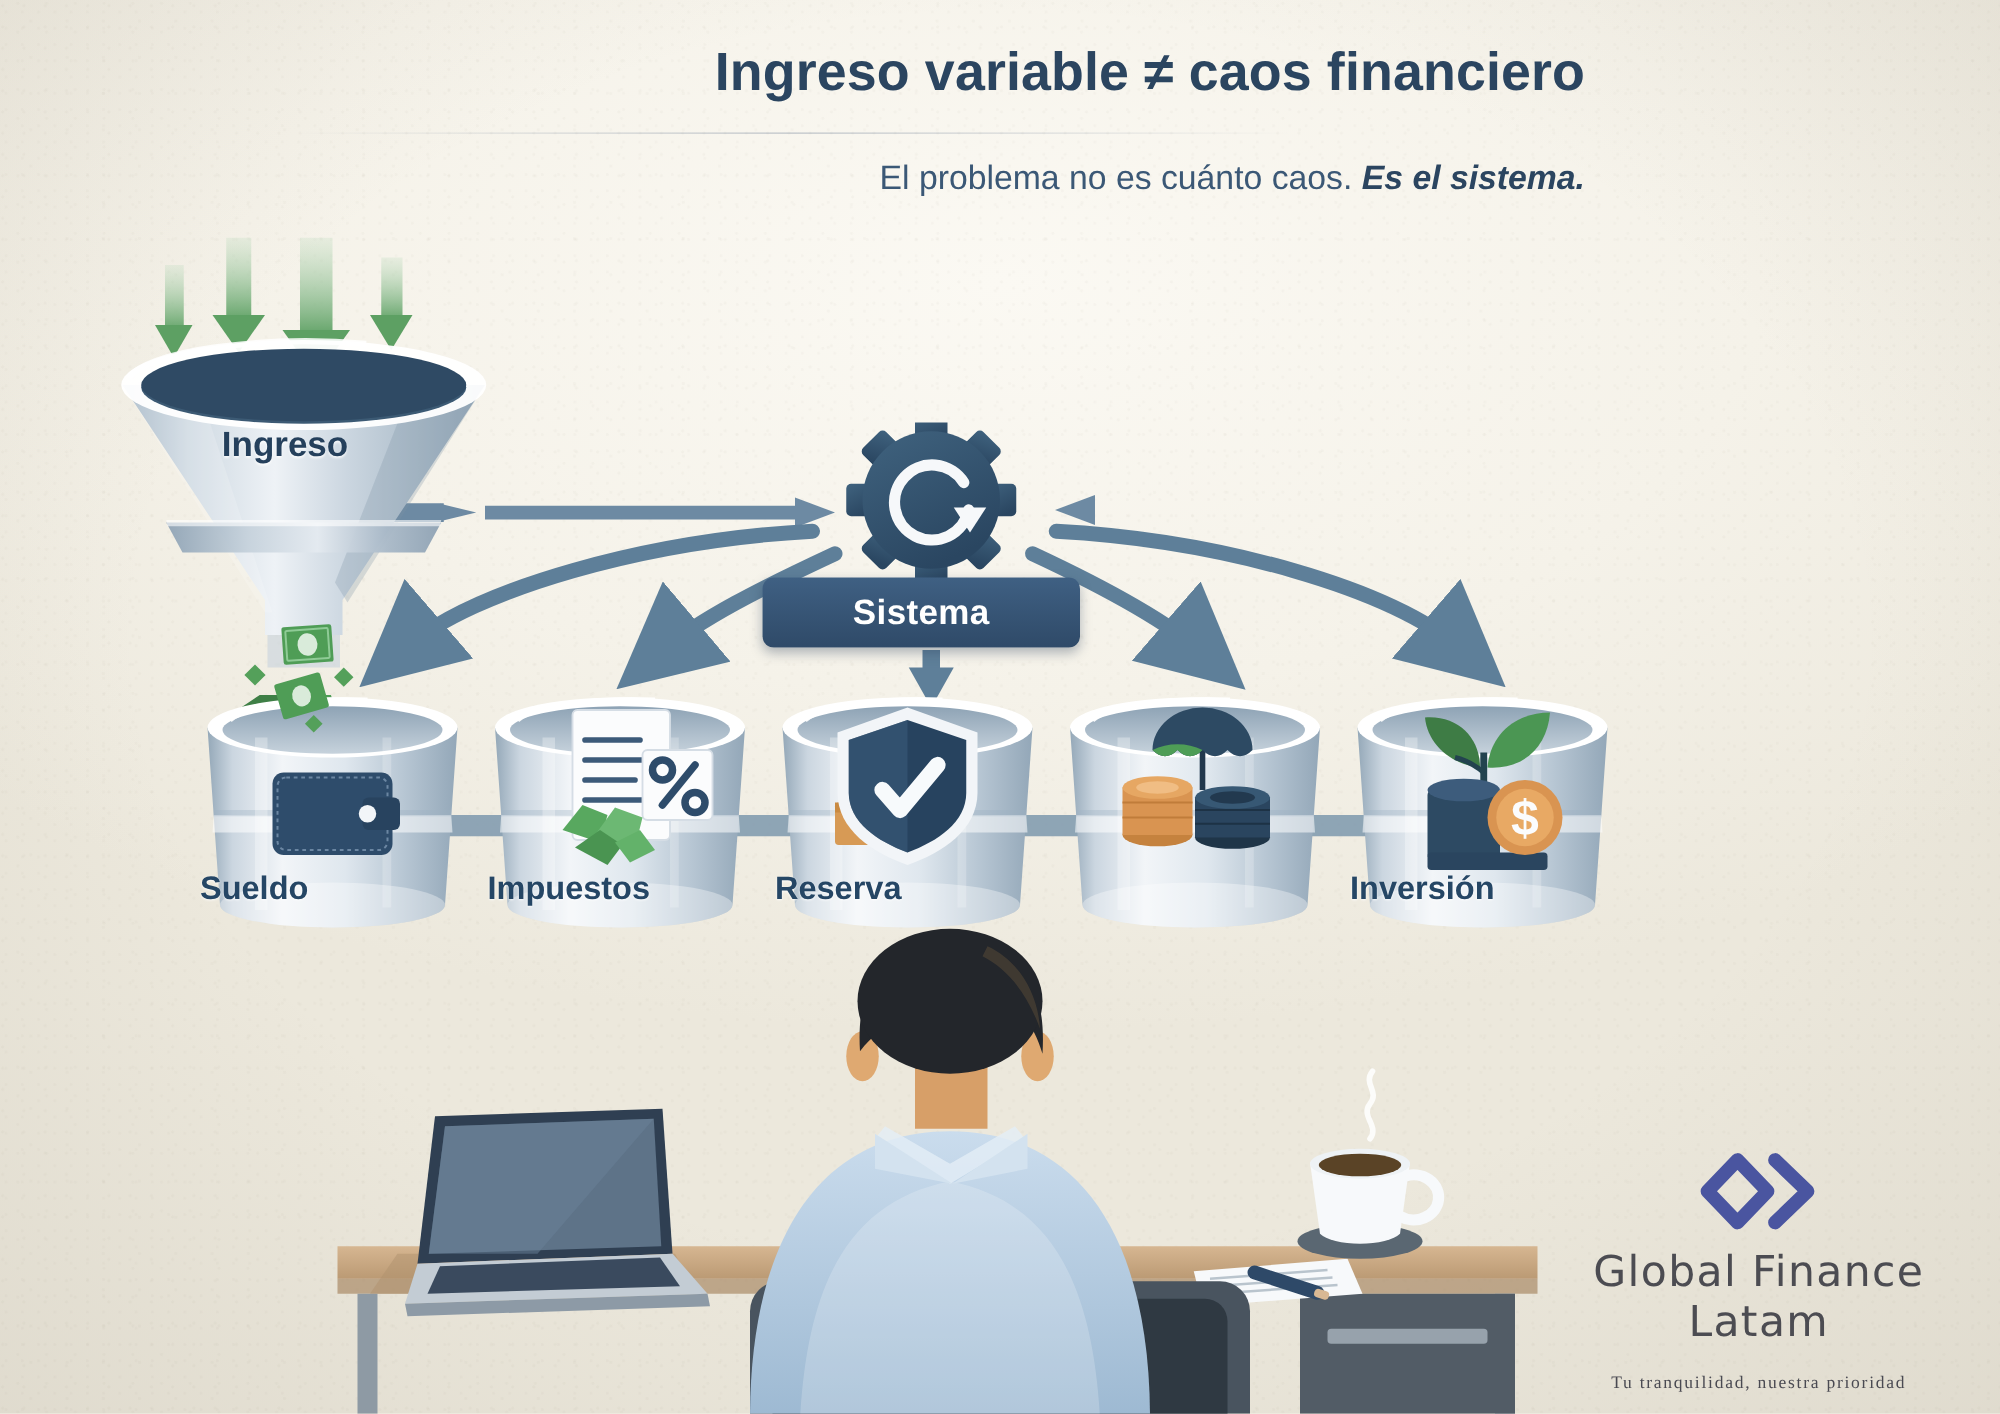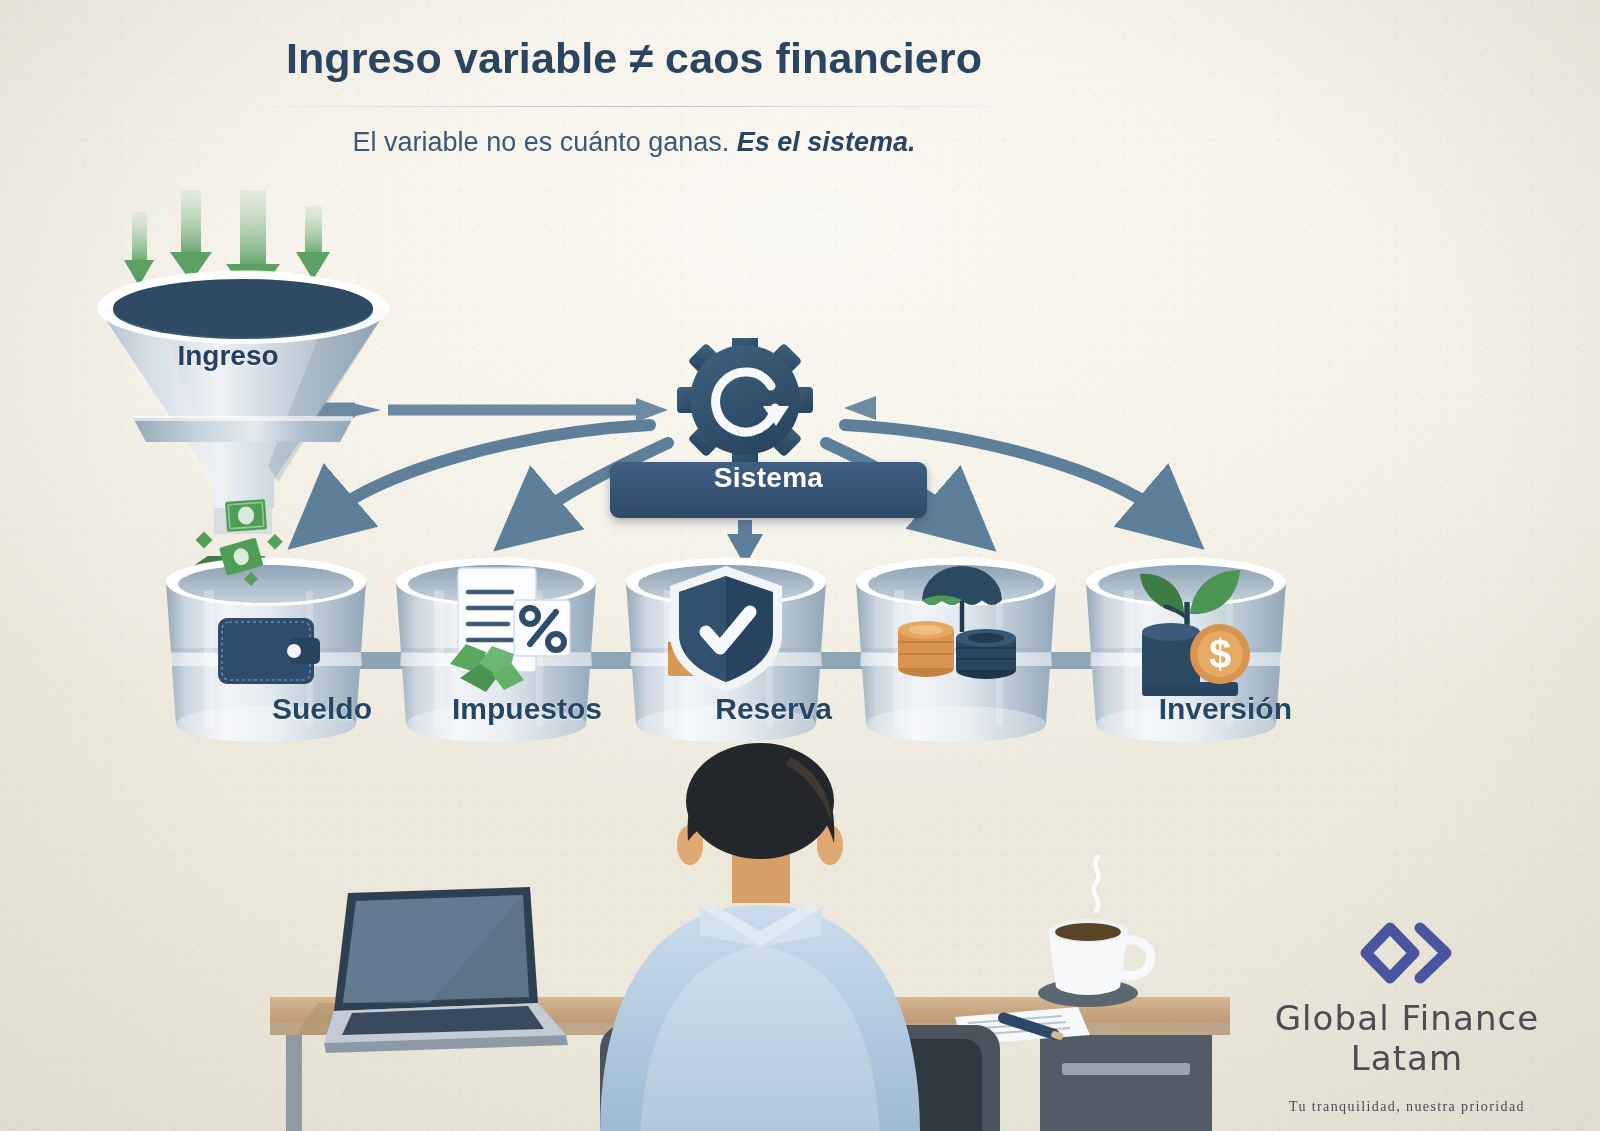--- a/index.html
+++ b/index.html
@@ -24,21 +24,21 @@
       radial-gradient(circle at 37% 74%, rgba(150,140,120,.08) 0 1px, transparent 1.4px),
       radial-gradient(circle at 85% 58%, rgba(150,140,120,.09) 0 1px, transparent 1.4px);
     background-size:17px 17px, 23px 23px, 13px 13px, 29px 29px;
   }
   #vignette{
     position:absolute; inset:0; pointer-events:none;
     background:radial-gradient(ellipse 1250px 900px at 50% 45%, rgba(0,0,0,0) 55%, rgba(120,110,90,.12) 100%);
   }
 
   
-  .header{ position:absolute; left:0; top:34px; width:1268px; text-align:center; z-index:6;}
+  .header{ position:absolute; left:0; top:34px; width:1268px; text-align:right; z-index:6;}
   .title{
     font-size:43px; font-weight:bold; color:#2b4560; letter-spacing:.1px;
     font-family:"Liberation Sans", sans-serif;
   }
   .rule{
     width:800px; height:1px; margin:23px auto 0;
     background:linear-gradient(to right, rgba(150,160,175,0), rgba(140,152,168,.55), rgba(150,160,175,0));
   }
   .subtitle{ margin-top:20px; font-size:27px; color:#3b5876; }
   .subtitle b{ font-weight:bold; font-style:italic; color:#2b4560;margin-top:24px; }
@@ -47,33 +47,33 @@
   .funnel-wrap{ position:absolute; left:78px; top:190px; width:320px; height:380px; z-index:5;}
   .funnel-label{
     position:absolute; left:0; top:150px; width:300px; text-align:center;
     font-size:28px; font-weight:bold; color:#25405c; z-index:7;
     text-shadow:0 1px 2px rgba(255,255,255,.8);
   }
 
   
   .system{ position:absolute; left:655px; top:338px; width:200px; height:190px; z-index:7;}
   .sys-badge{
-    position:absolute; left:-45px; top:124px; width:317px; height:56px;
+    position:absolute; left:-45px; top:124px; width:254px; height:56px;
     background:linear-gradient(#3f6083,#2f4a68);
     border-radius:9px; box-shadow:0 4px 9px rgba(40,60,85,.35);
-    display:flex; align-items:flex-start; justify-content:center;
+    display:flex; align-items:center; justify-content:center;
   }
   .sys-badge span{ color:#fff; font-size:28px; font-weight:bold; letter-spacing:.3px;}
 
   
   .buckets{ position:absolute; left:0; top:556px; width:1600px; height:210px; z-index:4;}
   .bucket{ position:absolute; width:212px; height:200px;}
   .bk-label{
-    position:absolute; left:0; bottom:30px; width:212px; text-align:right;
-    font-size:30px; font-weight:bold; color:#254665; z-index:3;
+    position:absolute; left:0; bottom:30px; width:212px; text-align:left;
+    font-size:26px; font-weight:bold; color:#254665; z-index:3;
     text-shadow:0 1px 2px rgba(255,255,255,.85);
   }
   .connector{
     position:absolute; top:652px; height:17px; background:#7d98ad; opacity:.85; z-index:2;
     border-radius:2px;
   }
 
   
   .scene{ position:absolute; left:0; top:735px; width:1600px; height:396px; z-index:8;}
 
@@ -90,21 +90,21 @@
   svg{ display:block; }
 </style>
 </head>
 <body>
 
 <div id="stage">
 
   <div class="header">
     <div class="title">Ingreso variable ≠ caos financiero</div>
     <div class="rule"></div>
-    <div class="subtitle"><span>El variable no es cuánto ganas. </span><b>Es el sistema.</b></div>
+    <div class="subtitle"><span>El problema no es cuánto caos. </span><b>Es el sistema.</b></div>
   </div>
 
   <svg width="1600" height="1131" style="position:absolute;left:0;top:0;z-index:3">
     <defs>
       <linearGradient id="fadeR" x1="1" y1="0" x2="0" y2="0">
         <stop offset="0" stop-color="#6d8aa3" stop-opacity="0"></stop>
         <stop offset="0.45" stop-color="#6d8aa3" stop-opacity=".55"></stop>
         <stop offset="1" stop-color="#6d8aa3" stop-opacity=".95"></stop>
       </linearGradient>
       <marker id="ah" markerWidth="7" markerHeight="7" refX="3.2" refY="3.5" orient="auto">

